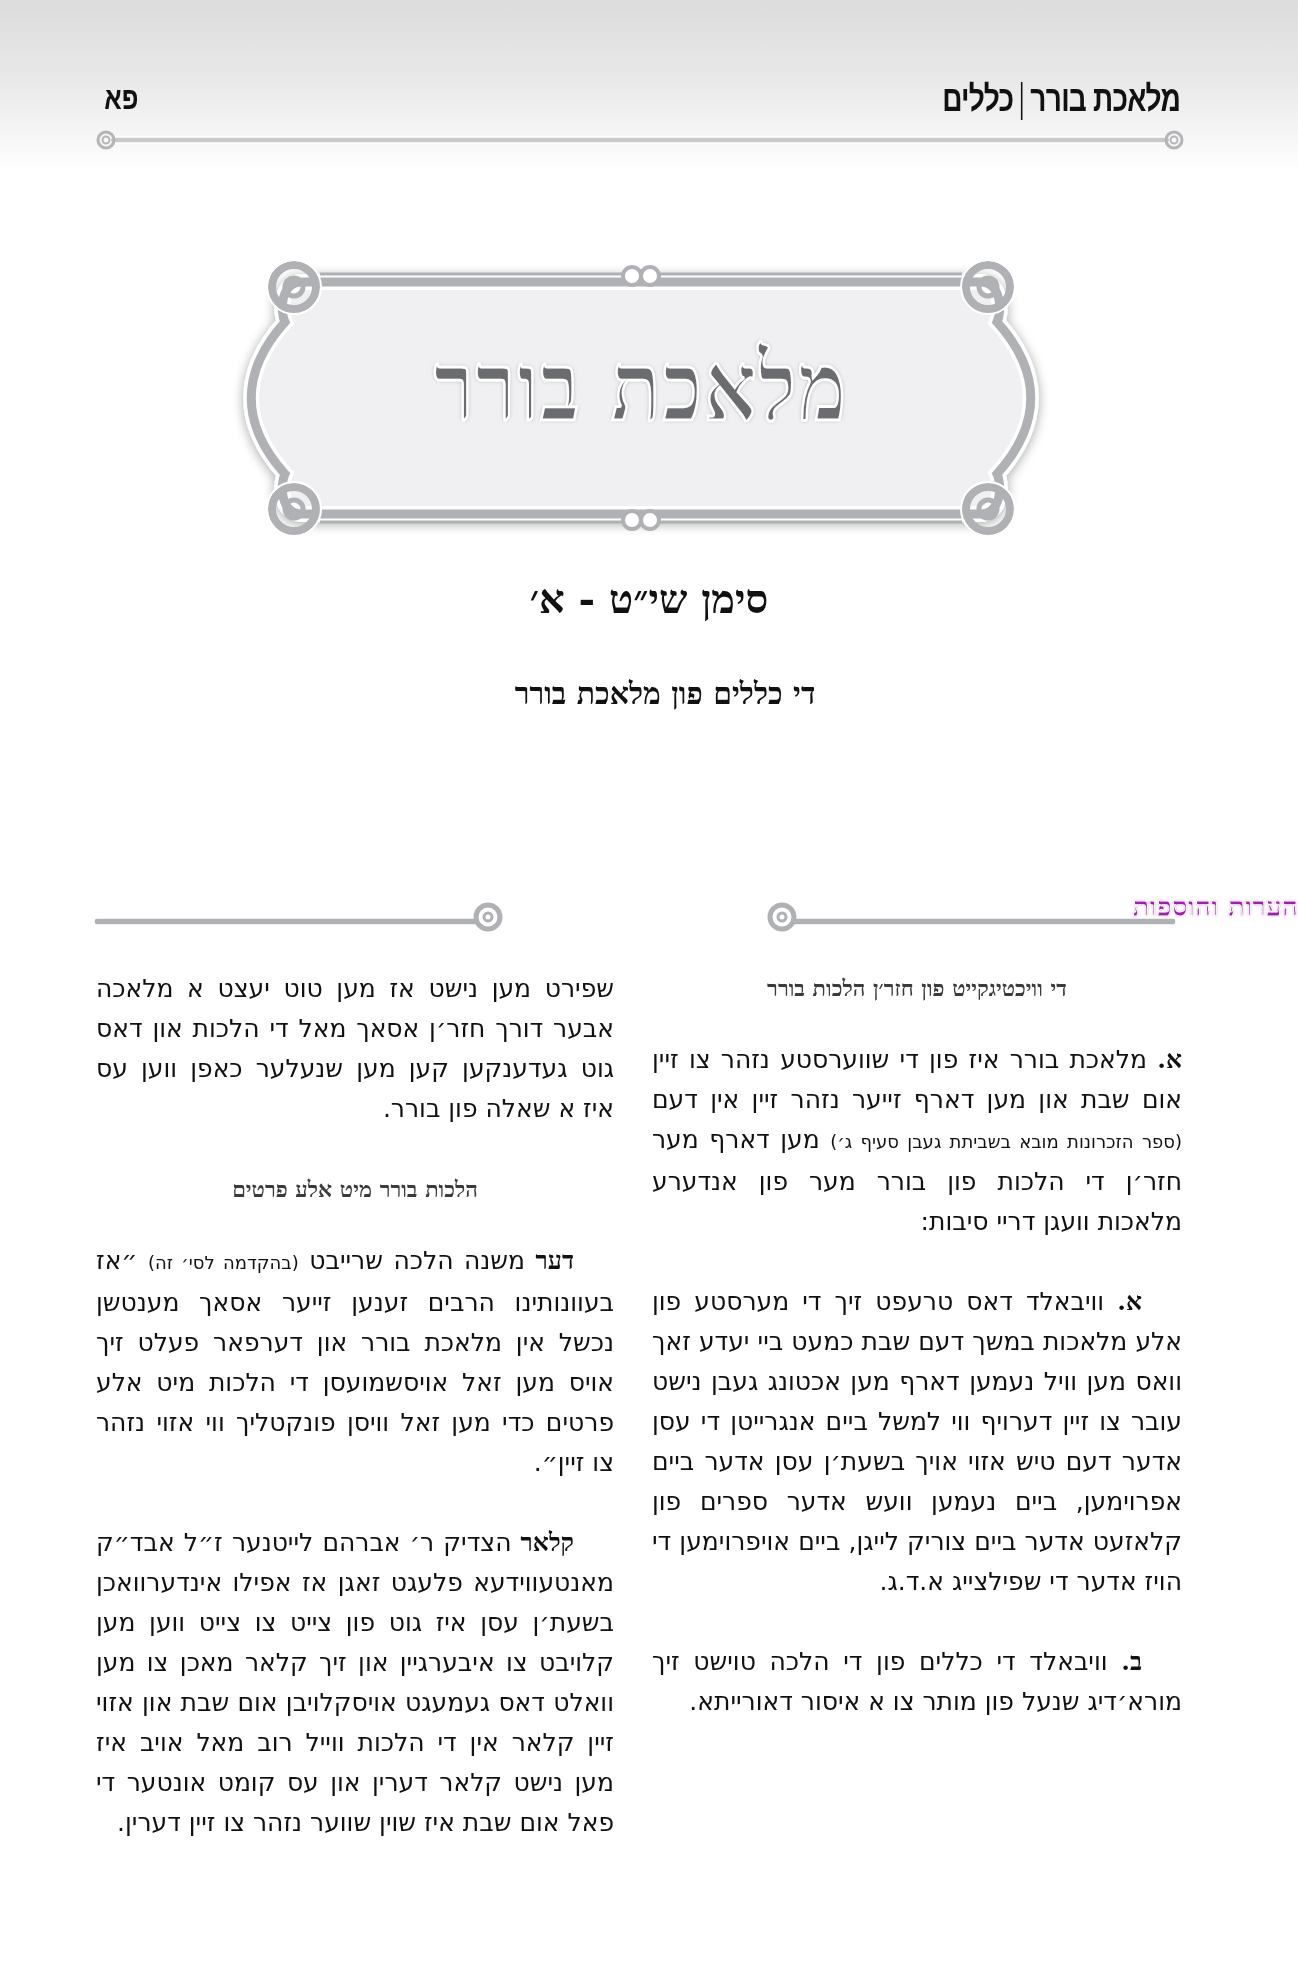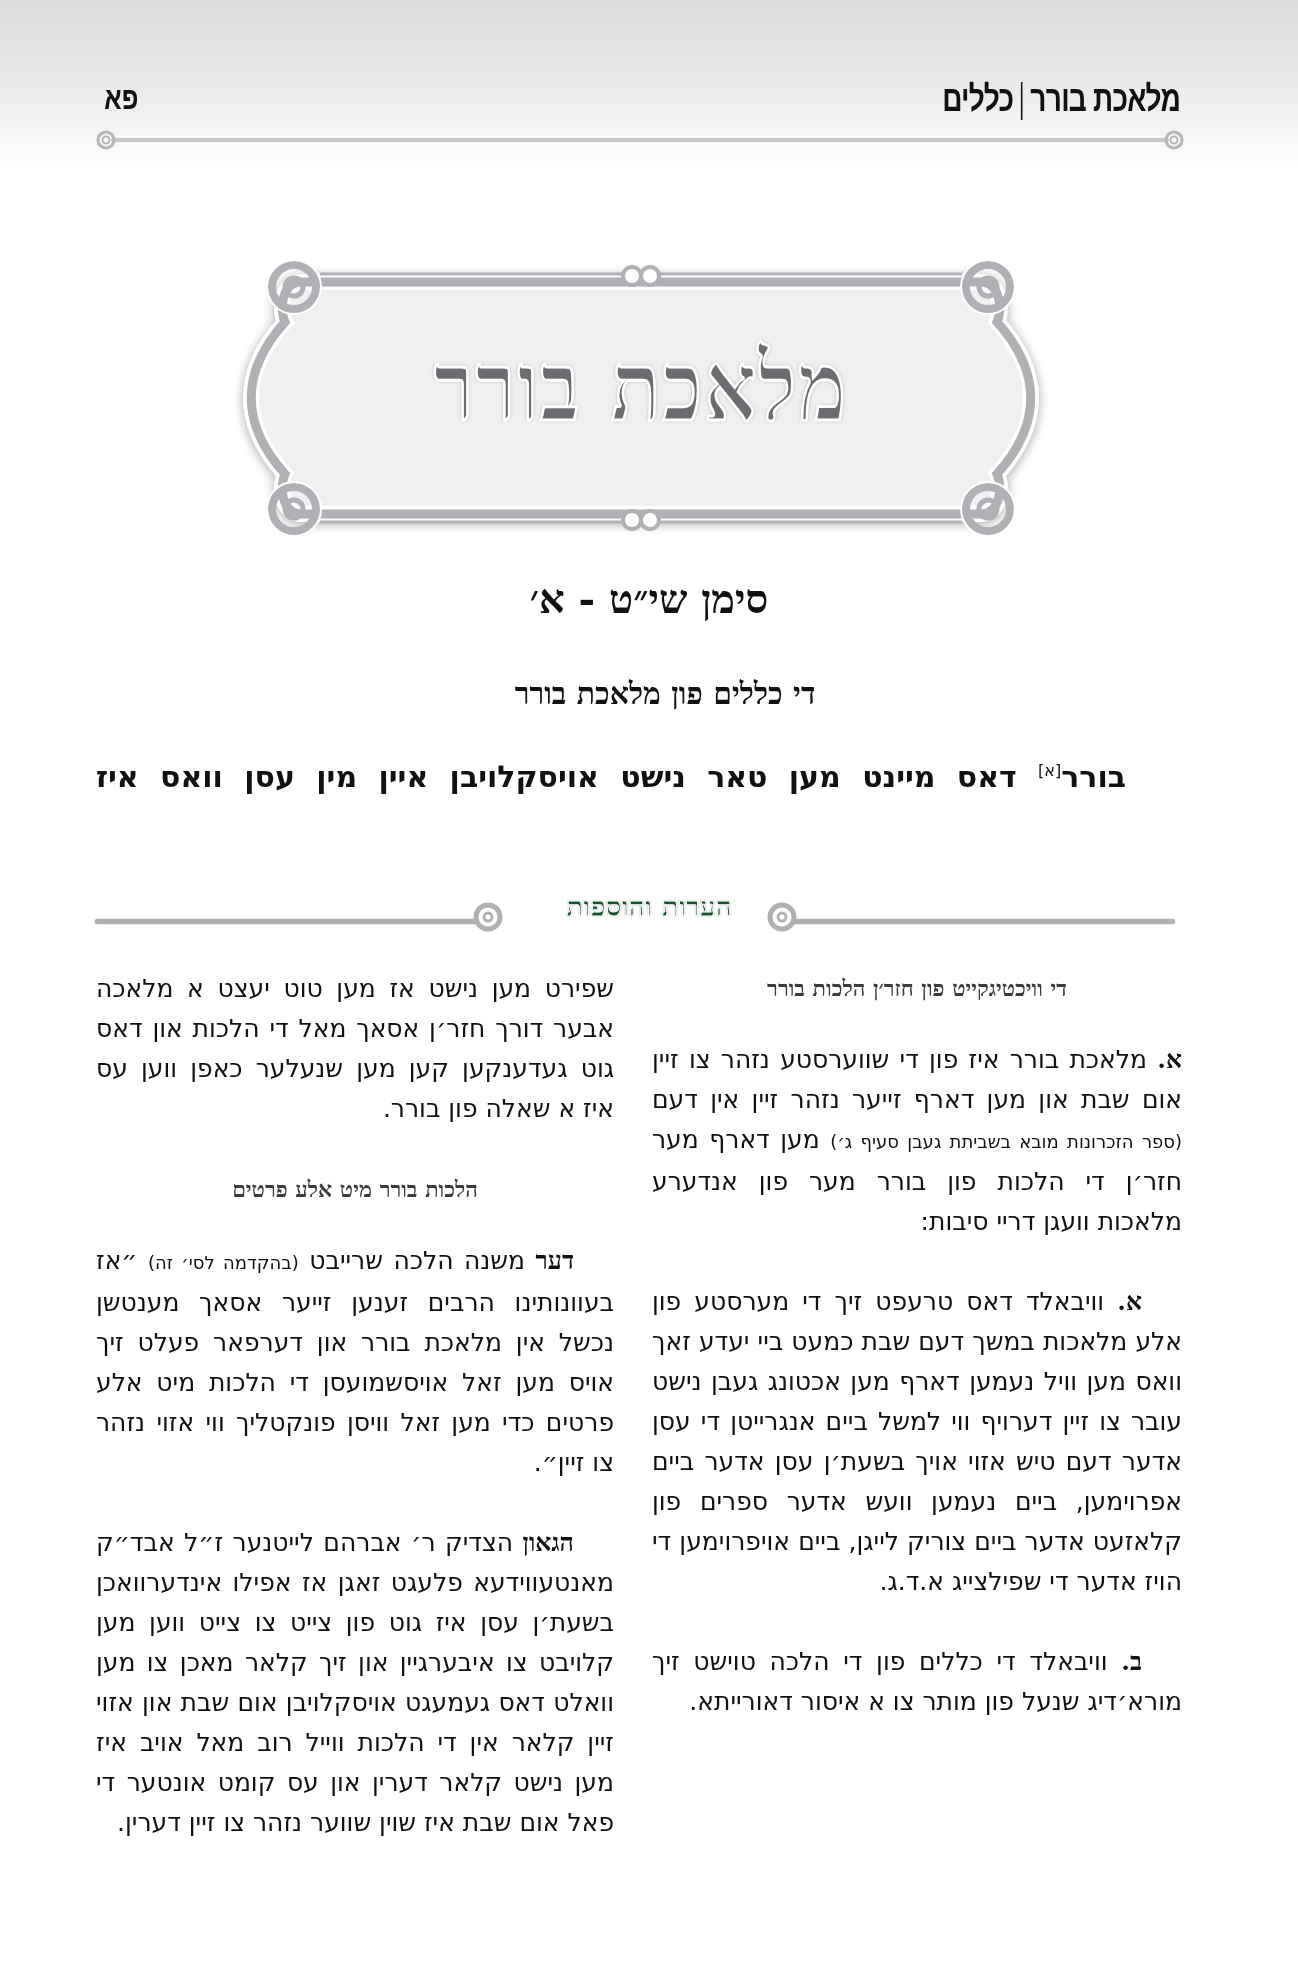--- a/index.html
+++ b/index.html
@@ -43,22 +43,22 @@
     font-family:"DejaVu Sans", sans-serif; font-weight:bold; font-size:30px; line-height:58px;
     text-align:justify; text-align-last:justify; color:#111;
   }
   .intro .marker { font-family:"DejaVu Serif", serif; font-size:36px; }
   .intro .bracket { font-family:"DejaVu Serif", serif; font-size:36px; font-weight:normal; }
   .intro .line2 { padding-right:58px; text-align-last:justify; display:block; }
   .intro sup { font-size:16px; font-weight:normal; }
 
   .notes-divider { position:absolute; left:90px; top:885px; width:1090px; height:56px; }
   .notes-label {
-    position:absolute; left:0; width:1298px; top:890px; text-align:center; direction:rtl;
-    font-family:"DejaVu Serif", serif; font-weight:bold; font-size:28px; color:#14532d;
+    position:absolute; left:0; width:1298px; top:890px; text-align:right; direction:rtl;
+    font-family:"DejaVu Serif", serif; font-weight:bold; font-size:28px; color:#a21caf;
     -webkit-text-stroke:1px #fff; text-shadow:0 0 2px #777;
   }
 
   .col { position:absolute; top:968px; width:532px; direction:rtl;
     font-family:"DejaVu Sans", sans-serif; font-size:25px; line-height:40px; color:#111; }
   .col-right { right:116px; width:530px; }
   .col-left { left:96px; width:518px; }
   .col p { margin:1px 0 40px 0; text-align:justify; text-align-last:right; }
   .col .section-heading { text-align:center; text-align-last:center; font-family:"DejaVu Serif", serif; font-weight:bold; font-size:22px; color:#3b3b3b; margin:0 0 32px 0; }
   .col b { font-family:"DejaVu Serif", serif; }
@@ -128,23 +128,20 @@
     <circle cx="400" cy="288" r="9"></circle>
       <circle cx="418" cy="288" r="9"></circle>
   </g>
 </svg>
 <div class="title-text">מלאכת בורר</div>
 
 <div class="siman">סימן שי״ט - א׳</div>
 <div class="subtitle">די כללים פון מלאכת בורר</div>
 
 <div class="intro">
-  <div class="line2">
-    <span>בורר</span><sup>[א]</sup><span> דאס מיינט מען טאר נישט אויסקלויבן איין מין עסן וואס איז</span>
-  </div>
 </div>
 
 <svg class="notes-divider" viewBox="0 0 1090 56" preserveAspectRatio="none">
   <rect x="4" y="33" width="386" height="7" rx="3" fill="#b0b1b5" stroke="#fff" stroke-width="1.5"></rect>
   <rect x="700" y="33" width="386" height="7" rx="3" fill="#b0b1b5" stroke="#fff" stroke-width="1.5"></rect>
   <circle cx="398" cy="32" r="12" fill="#fff" stroke="#b0b1b5" stroke-width="5"></circle>
   <circle cx="398" cy="32" r="4" fill="none" stroke="#b0b1b5" stroke-width="3"></circle>
   <circle cx="692" cy="32" r="12" fill="#fff" stroke="#b0b1b5" stroke-width="5"></circle>
   <circle cx="692" cy="32" r="4" fill="none" stroke="#b0b1b5" stroke-width="3"></circle>
 </svg>
@@ -166,15 +163,15 @@
   </p>
 </div>
 
 <div class="col col-left">
   <p>שפירט מען נישט אז מען טוט יעצט א מלאכה אבער דורך חזר׳ן אסאך מאל די הלכות און דאס גוט געדענקען קען מען שנעלער כאפן ווען עס איז א שאלה פון בורר.</p>
   <p class="section-heading">הלכות בורר מיט אלע פרטים</p>
   <p class="item">
     <b>דער</b><span> משנה הלכה שרייבט </span><span class="small">(בהקדמה לסי׳ זה)</span><span> ״אז בעוונותינו הרבים זענען זייער אסאך מענטשן נכשל אין מלאכת בורר און דערפאר פעלט זיך אויס מען זאל אויסשמועסן די הלכות מיט אלע פרטים כדי מען זאל וויסן פונקטליך ווי אזוי נזהר צו זיין״.</span>
   </p>
   <p class="item">
-    <b>הגאון</b><span> הצדיק ר׳ אברהם לייטנער ז״ל אבד״ק מאנטעווידעא פלעגט זאגן אז אפילו אינדערוואכן בשעת׳ן עסן איז גוט פון צייט צו צייט ווען מען קלויבט צו איבערגיין און זיך קלאר מאכן צו מען וואלט דאס געמעגט אויסקלויבן אום שבת און אזוי זיין קלאר אין די הלכות ווייל רוב מאל אויב איז מען נישט קלאר דערין און עס קומט אונטער די פאל אום שבת איז שוין שווער נזהר צו זיין דערין.</span>
+    <b>קלאר</b><span> הצדיק ר׳ אברהם לייטנער ז״ל אבד״ק מאנטעווידעא פלעגט זאגן אז אפילו אינדערוואכן בשעת׳ן עסן איז גוט פון צייט צו צייט ווען מען קלויבט צו איבערגיין און זיך קלאר מאכן צו מען וואלט דאס געמעגט אויסקלויבן אום שבת און אזוי זיין קלאר אין די הלכות ווייל רוב מאל אויב איז מען נישט קלאר דערין און עס קומט אונטער די פאל אום שבת איז שוין שווער נזהר צו זיין דערין.</span>
   </p>
 </div>
 
 </body></html>

